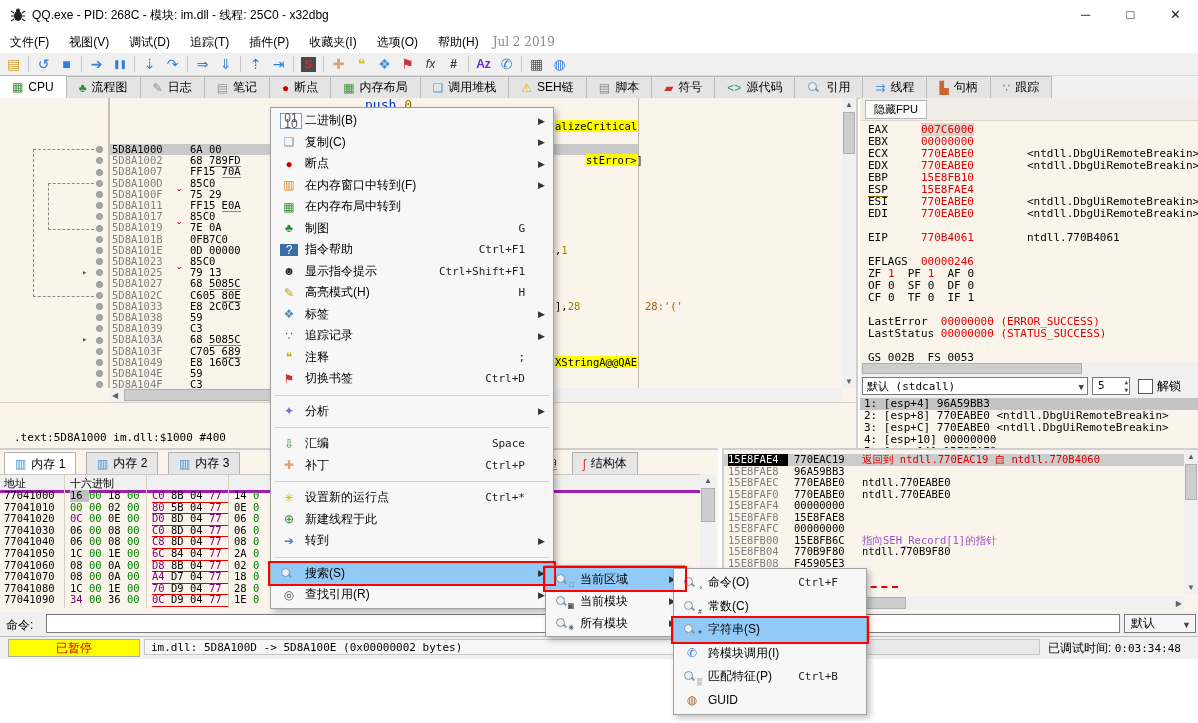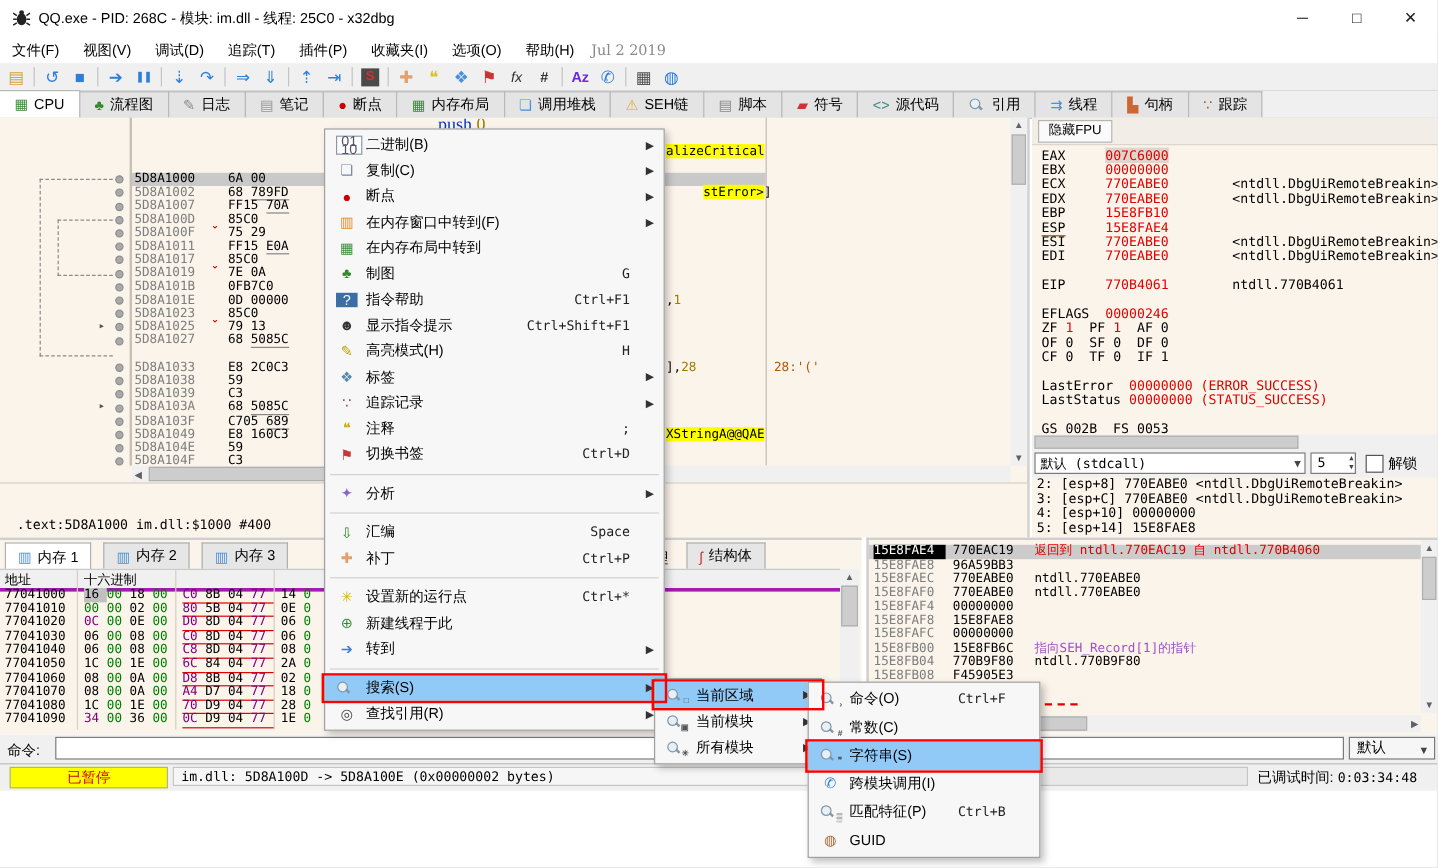--- a/index.html
+++ b/index.html
@@ -373,20 +373,25 @@
           <span class="tgt-arrow">▸</span>
           <span class="daddr">5D8A1025</span>
           <span class="djump">ˇ</span>
           <span class="dbytes"><span>79 13</span></span>
         </div>
         <div class="drow mono" style="top: 134.4px;">
           <div class="dot"></div>
           <span class="daddr">5D8A1027</span>
           <span class="dbytes"><span>68 </span><span class="u">5085C</span></span>
         </div>
+        <div class="drow mono" style="top: 145.6px;">
+          <div class="dot"></div>
+          <span class="daddr">5D8A102C</span>
+          <span class="dbytes"><span>C605 </span><span class="u">80E</span></span>
+        </div>
         <div class="drow mono" style="top: 156.8px;">
           <div class="dot"></div>
           <span class="daddr">5D8A1033</span>
           <span class="dbytes"><span>E8 2C0C3</span></span>
         </div>
         <div class="drow mono" style="top: 168px;">
           <div class="dot"></div>
           <span class="daddr">5D8A1038</span>
           <span class="dbytes"><span>59</span></span>
         </div>
@@ -434,21 +439,21 @@
         <div class="drow mono" style="top: 268.8px;">
           <div class="dot"></div>
           <span class="daddr">5D8A105B</span>
           <span class="dbytes"><span>68 </span><span class="u">9785C</span></span>
         </div>
         <div class="drow mono" style="top: 280px; text-align: center;">
           <div class="dot"></div>
           <span class="daddr">5D8A1060</span>
           <span class="dbytes"><span>E8 FF0B3</span></span>
         </div>
-        <div class="dfrag mono" style="top: 0px; left: 365px; height: 11.2px; line-height: 11.2px; font-size: 15px; font-family: Liberation Serif, serif;"><span class="c-mn">push</span><span class="c-num"> 0</span></div>
+        <div class="dfrag mono" style="top: 0px; left: 365px; height: 11.2px; line-height: 11.2px; font-size: 13px;"><span class="c-mn">push</span><span class="c-num"> 0</span></div>
         <div class="dfrag mono" style="top: 22.4px; left: 555px; height: 11.2px; line-height: 11.2px; font-size: 10.5px;"><span class="yhl ">alizeCritical</span></div>
         <div class="dfrag mono" style="top: 56px; left: 555px; height: 11.2px; line-height: 11.2px; font-size: 10.5px; margin-left: 31px;"><span class="yhl ">stError&gt;</span><span>]</span></div>
         <div class="dfrag mono" style="top: 145.6px; left: 555px; height: 11.2px; line-height: 11.2px; font-size: 10.5px;"><span>,</span><span class="c-num">1</span></div>
         <div class="dfrag mono" style="top: 201.6px; left: 555px; height: 11.2px; line-height: 11.2px; font-size: 10.5px;"><span>],</span><span class="c-num">28</span></div>
         <div class="dfrag mono" style="top: 201.6px; left: 645px; height: 11.2px; line-height: 11.2px; font-size: 10.5px;"><span class="c-cmt">28:'('</span></div>
         <div class="dfrag mono" style="top: 257.6px; left: 555px; height: 11.2px; line-height: 11.2px; font-size: 10.5px;"><span class="yhl ">XStringA@@QAE</span></div>
       </div>
 
     <div class="sb" style="left:842px;top:0;width:14px;height:290px;">
       <div class="arr" style="top:2px;left:0;width:14px;">▲</div>
@@ -494,20 +499,21 @@
     <div class="sb" id="regs-hscroll">
       <div class="thumb" style="left:2px;top:1px;width:220px;height:11px;"></div>
     </div>
     <div id="conv-row">
       <div id="conv-combo"><span>默认 (stdcall)</span><span class="dd">▼</span></div>
       <div id="conv-spin"><span>5</span><span class="ud">▲<br>▼</span></div>
       <div id="conv-check"></div>
       <span id="conv-check-label" style="font-family:'Liberation Sans',sans-serif;">解锁</span>
     </div>
     <div id="args-rows">
+        <div class="arow mono sel">1: [esp+4] 96A59BB3</div>
         <div class="arow mono">2: [esp+8] 770EABE0 &lt;ntdll.DbgUiRemoteBreakin&gt;</div>
         <div class="arow mono">3: [esp+C] 770EABE0 &lt;ntdll.DbgUiRemoteBreakin&gt;</div>
         <div class="arow mono">4: [esp+10] 00000000</div>
         <div class="arow mono">5: [esp+14] 15E8FAE8</div>
       </div>
   </div>
 
   <div id="dump-pane">
     <div id="dump-tabs">
         <div class="dump-tab active" style="left: 4px;">

